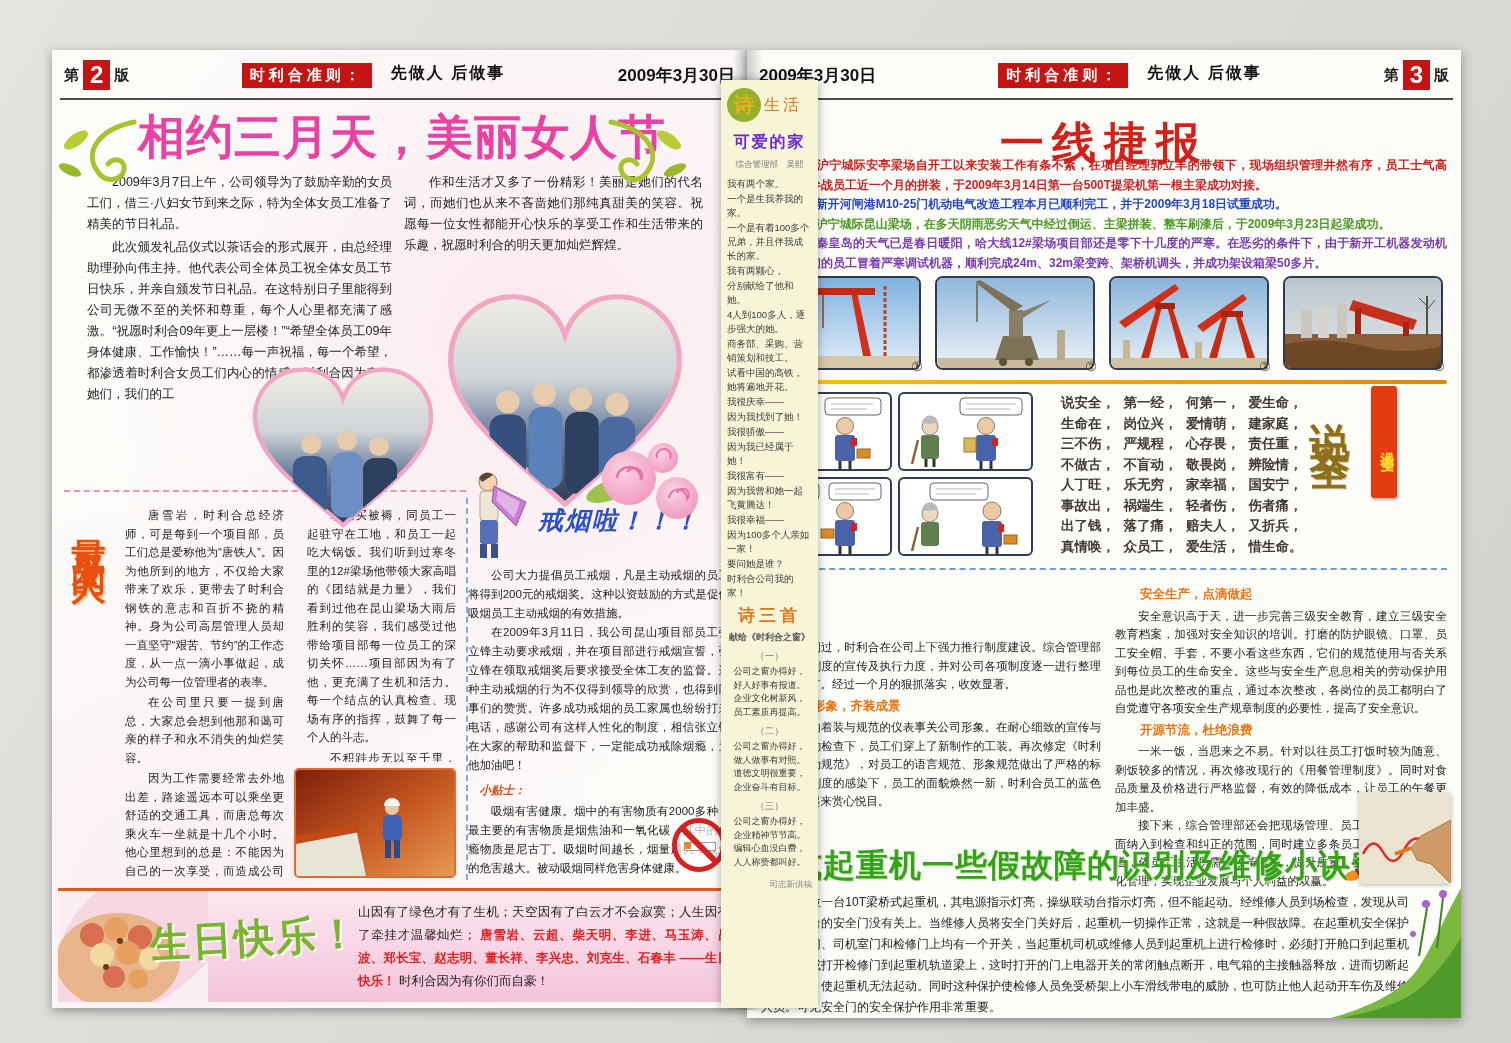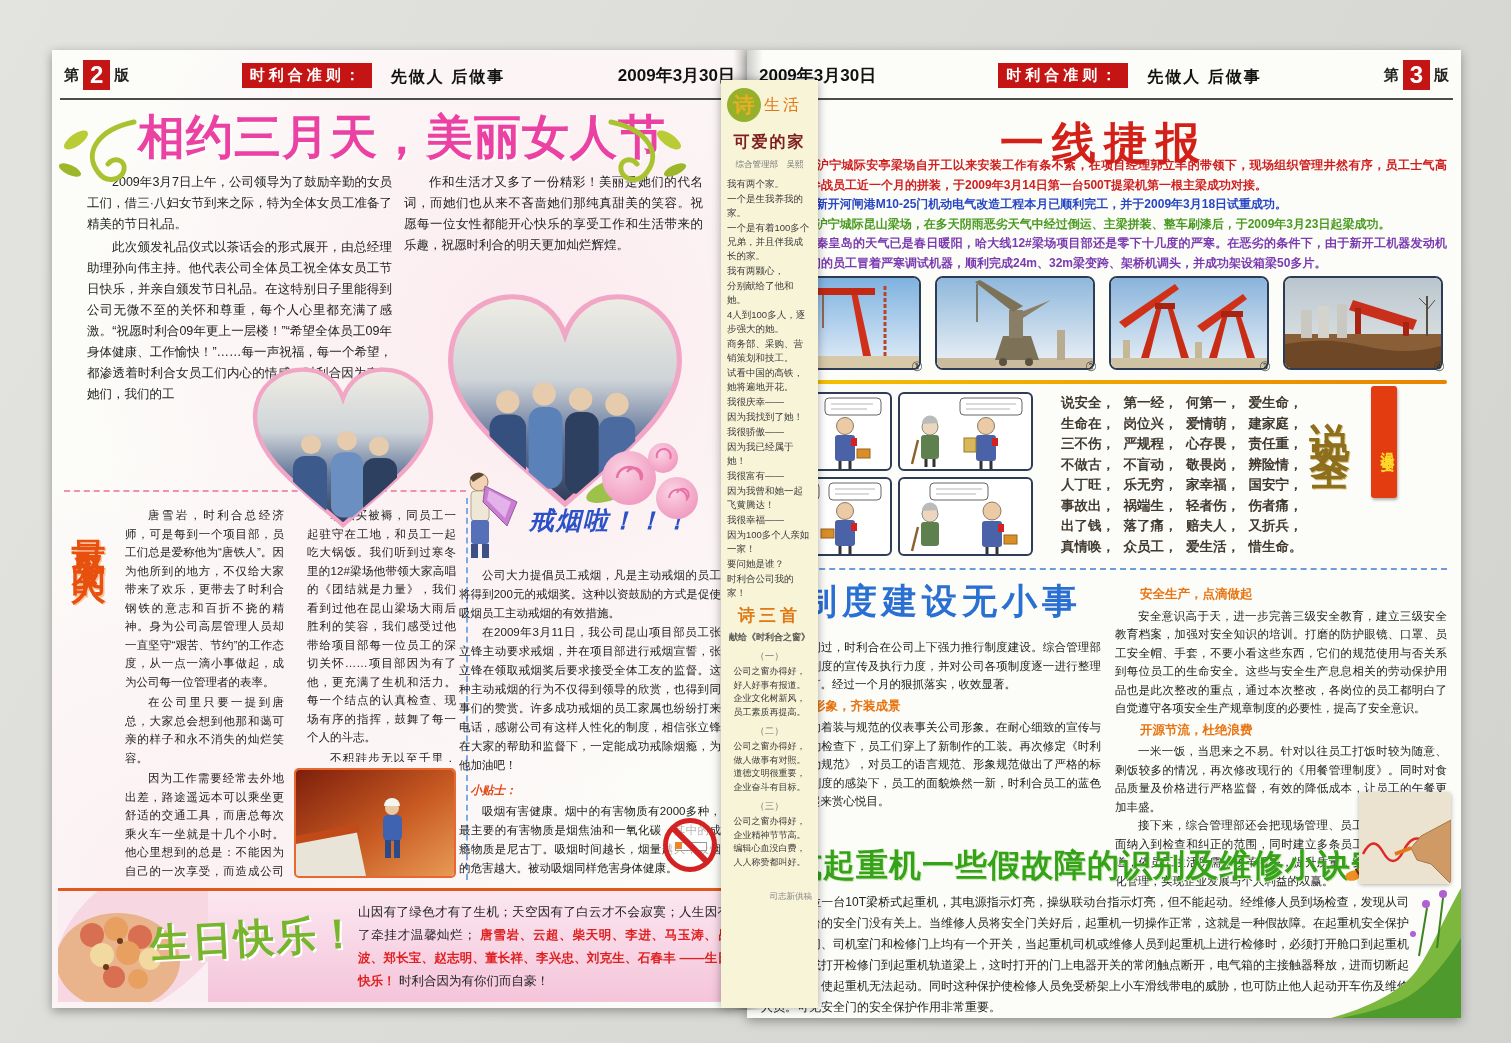--- a/index.html
+++ b/index.html
@@ -9,21 +9,21 @@
   .page{position:absolute;background:#fcfcf9;box-shadow:0 3px 10px rgba(0,0,0,.35);z-index:1;}
   .page2{left:52px;top:50px;width:695px;height:958px;}
   .page3{left:747px;top:50px;width:714px;height:968px;}
   .page2::before{content:"";position:absolute;inset:0;
      background:radial-gradient(circle at 70% 30%,rgba(250,190,215,.30),transparent 55%),
                 radial-gradient(circle at 20% 90%,rgba(250,200,220,.25),transparent 45%);pointer-events:none;}
   
   .hdr{position:absolute;left:12px;right:12px;top:8px;height:34px;display:flex;align-items:center;justify-content:space-between;}
   .pageno-group{display:flex;align-items:center;gap:4px;font-weight:bold;font-size:15px;}
   .pagenum{display:inline-block;background:#c41414;color:#fff;font-size:24px;font-weight:bold;padding:0 7px;line-height:30px;}
-  .motto{display:flex;align-items:flex-end;gap:19px;}
+  .motto{display:flex;align-items:flex-start;gap:19px;}
   .redbox{background:#c41414;color:#fff;font-weight:bold;font-size:15px;letter-spacing:4px;padding:3px 8px;}
   .motto-text{font-weight:bold;font-size:16px;letter-spacing:2px;color:#111;}
   .hdate{font-weight:bold;font-size:17px;color:#111;}
   .hrule{position:absolute;left:8px;right:8px;top:48px;height:2px;background:#4c4c4c;}
   
   .headline-pink{position:absolute;left:60px;top:56px;width:580px;margin:0;text-align:center;
      font-size:47px;font-weight:900;color:#ea41a3;letter-spacing:1px;white-space:nowrap;
      text-shadow:2px 2px 0 rgba(255,255,255,.7);}
   .vine{position:absolute;z-index:2;}
   .vine-l{left:6px;top:64px;}
@@ -33,21 +33,21 @@
   .wd-col2{position:absolute;left:339px;top:122px;width:312px;height:118px;font-size:12.5px;line-height:21px;overflow:hidden;}
   .hearts{position:absolute;left:185px;top:232px;width:500px;height:264px;z-index:2;}
   .dash-pink{position:absolute;left:12px;top:440px;width:402px;border-top:2px dashed #f090b4;}
   .vtext{writing-mode:vertical-rl;text-orientation:upright;}
   .cutest-title{position:absolute;left:14px;top:462px;height:260px;font-size:34px;font-weight:900;color:#e8500e;
      letter-spacing:8px;text-shadow:1.5px 1.5px 0 #f6c9a4;}
   .cutest-col1{position:absolute;left:60px;top:456px;width:172px;height:372px;font-size:11.5px;line-height:18.5px;overflow:hidden;}
   .cutest-col2{position:absolute;left:242px;top:456px;width:162px;height:256px;font-size:11.5px;line-height:18.5px;overflow:hidden;}
   .worker-photo{position:absolute;left:242px;top:718px;width:162px;height:110px;border:2px solid #e86830;border-radius:5px;overflow:hidden;}
   .vdash-blue{position:absolute;left:414px;top:448px;height:382px;border-left:2px dashed #7caae2;}
-  .smoke{position:absolute;left:407px;top:420px;width:262px;height:410px;overflow:hidden;}
+  .smoke{position:absolute;left:416px;top:420px;width:262px;height:410px;overflow:hidden;}
   .smoke-head{display:flex;align-items:flex-start;gap:6px;margin-bottom:4px;}
   .smoke-title{font-size:25px;font-weight:900;color:#2b50c8;margin-top:34px;letter-spacing:2px;font-style:italic;}
   .smoke p{margin:0;text-indent:2em;text-align:justify;font-size:11.5px;line-height:19px;}
   .tips-title{color:#e04818;font-weight:bold;font-style:italic;font-size:13px;margin:6px 0 2px 0 !important;text-indent:1em !important;}
   .no-smoking{position:absolute;right:4px;bottom:8px;width:54px;height:54px;border:5px solid #d42222;border-radius:50%;
      background:rgba(255,255,255,.65);}
   .no-smoking::before{content:"";position:absolute;left:7px;top:19px;width:30px;height:7px;background:#fff;border:1px solid #999;}
   .no-smoking::after{content:"";position:absolute;left:-2px;top:19px;width:48px;height:6px;background:#d42222;transform:rotate(45deg);}
   .cig-tip{position:absolute;left:7px;top:19px;width:7px;height:7px;background:#e8882a;}
   .bday{position:absolute;left:6px;top:838px;width:682px;height:114px;background:linear-gradient(180deg,#fbe7f0,#f5c4da);
@@ -57,28 +57,28 @@
      text-shadow:2px 2px 0 #ffffff;transform:rotate(-3deg);letter-spacing:2px;z-index:2;}
   .bday-text{position:absolute;left:300px;top:10px;width:372px;margin:0;font-size:12.5px;line-height:23px;text-align:justify;}
   .bday-text .red{color:#e02020;font-weight:bold;}
   
   .strip{position:absolute;left:721px;top:80px;width:97px;height:928px;background:#f7f4d8;z-index:6;
      box-shadow:0 0 9px rgba(0,0,0,.35);padding:8px 6px;overflow:hidden;}
   .strip-logo{display:flex;align-items:center;gap:3px;margin-bottom:10px;}
   .logo-circle{display:inline-flex;align-items:center;justify-content:center;width:34px;height:34px;border-radius:50%;
      background:#96b02c;color:#e8b020;font-size:21px;font-weight:900;}
   .logo-rest{color:#e07818;font-weight:400;font-size:16px;letter-spacing:3px;}
-  .poem-title{color:#7f1d1d;font-weight:900;font-size:16px;text-align:center;letter-spacing:2px;margin:4px 0 6px;}
+  .poem-title{color:#6d28d9;font-weight:900;font-size:16px;text-align:center;letter-spacing:2px;margin:4px 0 6px;}
   .poem-byline{font-size:8.5px;color:#777;text-align:center;margin-bottom:6px;}
   .poem-line{margin:0 0 1px 0;font-size:9.5px;line-height:14px;color:#3a3a3a;}
   .poem-title2{color:#e07818;font-weight:900;font-size:17px;text-align:center;letter-spacing:4px;margin:4px 0 4px;}
   .poem-ded{font-size:9px;color:#555;text-align:center;margin-bottom:4px;font-weight:bold;}
   .stanza-label{font-size:9.5px;color:#777;text-align:center;margin:6px 0 2px;}
   .stanza p{margin:0;font-size:9px;line-height:13.5px;color:#3a3a3a;text-align:center;}
-  .poem-credit{font-size:8.5px;color:#888;text-align:right;margin-top:22px;}
+  .poem-credit{font-size:8.5px;color:#888;text-align:right;margin-top:10px;}
   .fold{position:absolute;left:733px;top:50px;width:30px;height:960px;z-index:4;
      background:linear-gradient(90deg,rgba(0,0,0,0),rgba(0,0,0,.20) 45%,rgba(0,0,0,0));}
   
   .headline-red{position:absolute;left:0;right:0;top:52px;margin:12px;text-align:center;font-size:44px;font-weight:900;
      color:#d32018;letter-spacing:8px;}
   .captions{position:absolute;left:14px;top:106px;width:686px;}
   .cap{margin:0;text-indent:2em;font-size:12px;line-height:19.5px;text-align:justify;font-weight:bold;}
   .photos{position:absolute;left:14px;top:226px;width:686px;display:flex;gap:14px;}
   .photo{position:relative;width:160px;height:94px;margin:0;border:2px solid #2e3b55;border-radius:8px;overflow:visible;background:#fff;}
   .photo svg{border-radius:6px;display:block;}
@@ -584,21 +584,20 @@
         <span class="phrase">真情唤，</span>
         <span class="phrase">众员工，</span>
         <span class="phrase">爱生活，</span>
         <span class="phrase">惜生命。</span>
       </div>
     <div class="rhyme-title vtext">说安全</div>
     <div class="ribbon vtext">漫话安全</div>
 
     <div class="dash-blue"></div>
 
-    <h2 class="headline-blue">制度建设无小事</h2>
     <div class="sys-col sys-col1">
       <p>春节刚过，时利合在公司上下强力推行制度建设。综合管理部加大现行制度的宣传及执行力度，并对公司各项制度逐一进行整理和重新修订。经过一个月的狠抓落实，收效显著。</p>
       <h4>规范形象，齐装成景</h4>
       <p>整齐的着装与规范的仪表事关公司形象。在耐心细致的宣传与严肃认真的检查下，员工们穿上了新制作的工装。再次修定《时利合员工行为规范》，对员工的语言规范、形象规范做出了严格的标准。在新制度的感染下，员工的面貌焕然一新，时利合员工的蓝色风景，看起来赏心悦目。</p>
     </div>
     <div class="sys-col sys-col2">
       <h4>安全生产，点滴做起</h4>
       <p>安全意识高于天，进一步完善三级安全教育，建立三级安全教育档案，加强对安全知识的培训。打磨的防护眼镜、口罩、员工安全帽、手套，不要小看这些东西，它们的规范使用与否关系到每位员工的生命安全。这些与安全生产息息相关的劳动保护用品也是此次整改的重点，通过本次整改，各岗位的员工都明白了自觉遵守各项安全生产规章制度的必要性，提高了安全意识。</p>
       <h4>开源节流，杜绝浪费</h4>
       <p>一米一饭，当思来之不易。针对以往员工打饭时较为随意、剩饭较多的情况，再次修改现行的《用餐管理制度》。同时对食品质量及价格进行严格监督，有效的降低成本，让员工的午餐更加丰盛。</p>

